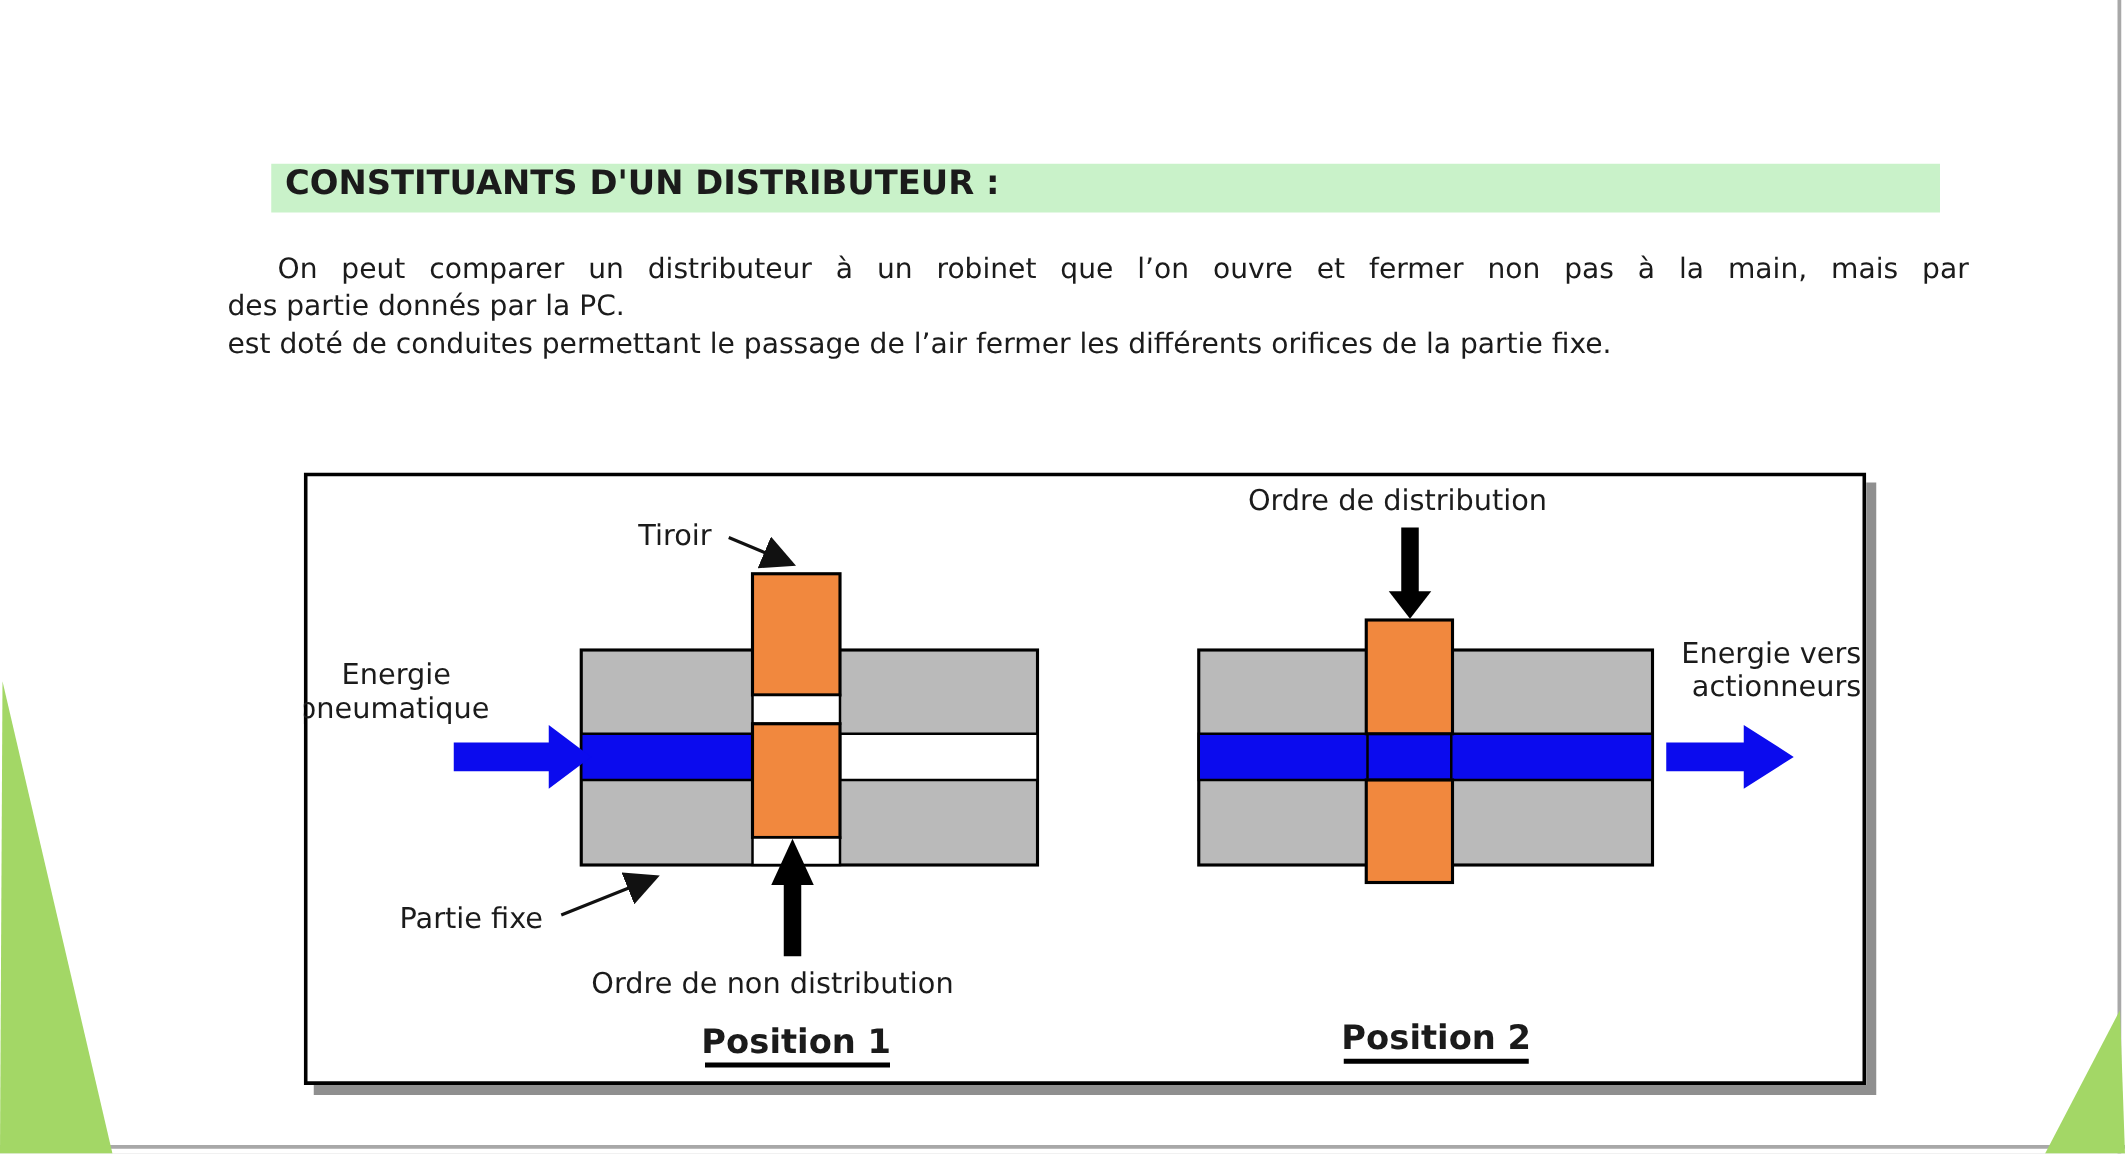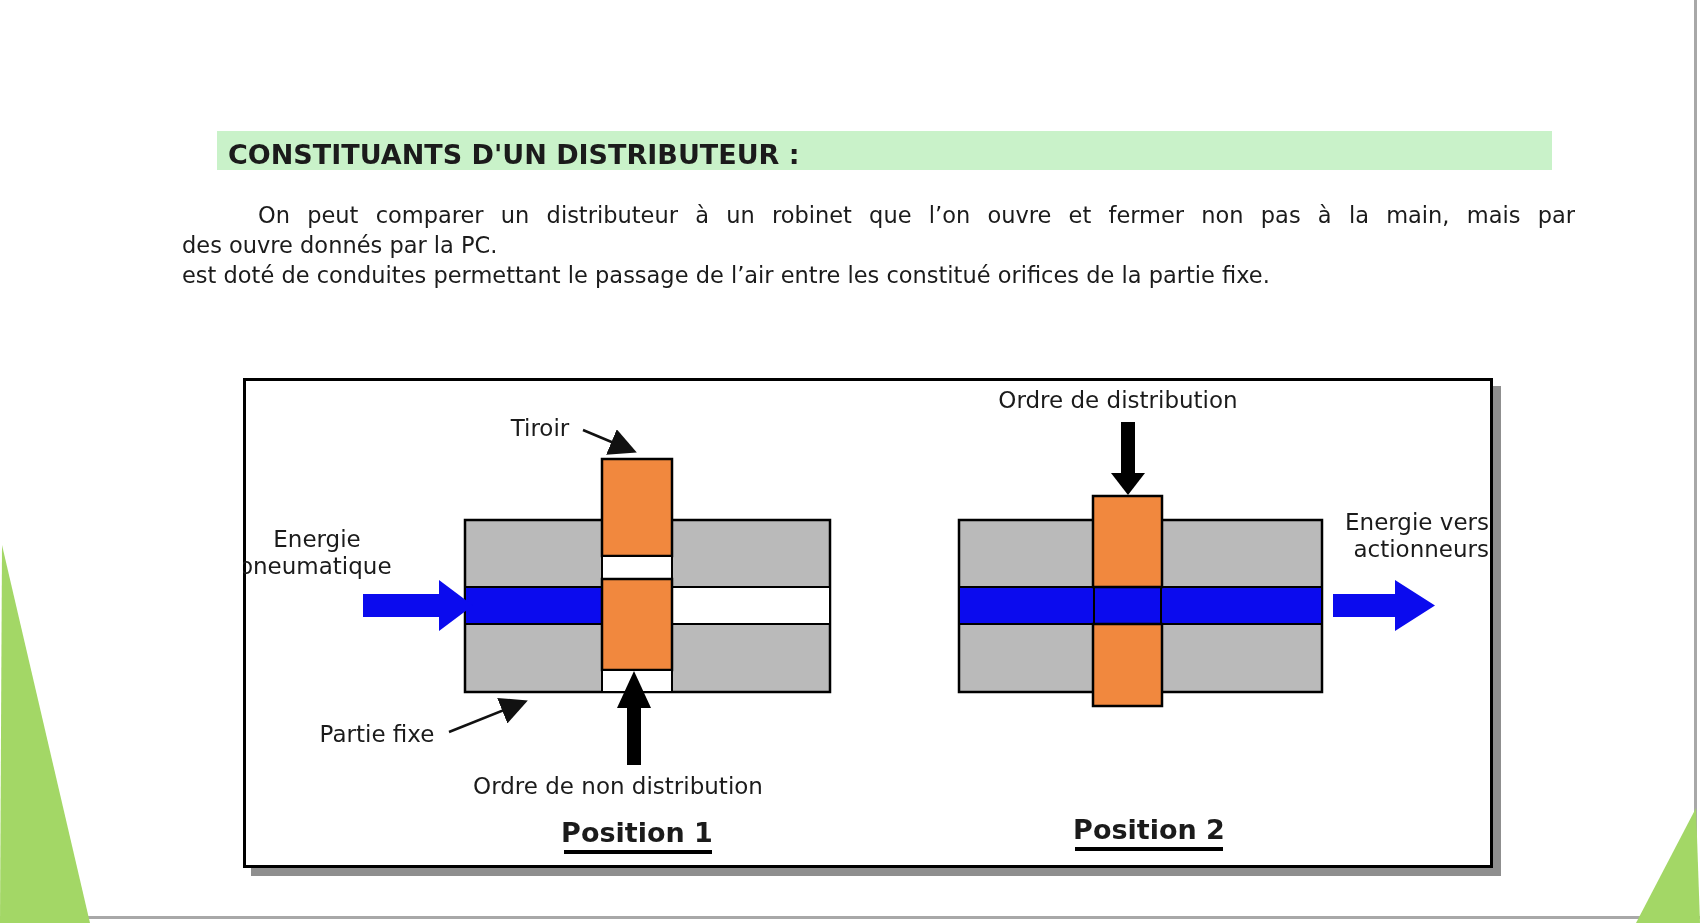--- a/index.html
+++ b/index.html
@@ -10,33 +10,33 @@
   html,body{margin:0;padding:0;background:#dddddd;}
   .slide{
     position:relative; width:1700px; height:923px; overflow:hidden;
     background:var(--c-page_bg);
     font-family:"DejaVu Sans","Liberation Sans",sans-serif;
     color:var(--c-text);
   }
   
   .title-bar{
     position:absolute; left:217px; top:131px; width:1335px; height:39px;
-    background:var(--c-title_bar); display:flex; align-items:flex-end;
+    background:var(--c-title_bar); display:flex; align-items:flex-start;
   }
   .title-bar .t{
     font-size:27px; font-weight:bold; padding-left:11px; letter-spacing:0px;
     white-space:nowrap;
   }
   
   .body-text{
     position:absolute; left:182px; top:200px; width:1393px;
     font-size:22.5px; line-height:30px;
   }
   .body-text .line{white-space:nowrap;}
-  .body-text .just{text-align:justify; text-align-last:justify; white-space:normal;margin-left:36px;}
+  .body-text .just{text-align:justify; text-align-last:justify; white-space:normal;}
   .body-text .ind{text-indent:40px;}
   
   .figure-box{
     position:absolute; left:243px; top:378px; width:1250px; height:490px;
     box-shadow:8px 8px 0 var(--c-shadow);
     background:var(--c-page_bg);
   }
   .figure-box svg{display:block;}
   svg text{font-family:"DejaVu Sans","Liberation Sans",sans-serif; fill:var(--c-text);}
   .lbl{font-size:23px;}
@@ -53,22 +53,22 @@
 <body>
 
 <div class="slide">
 
   <div class="title-bar">
     <span class="t">CONSTITUANTS D'UN DISTRIBUTEUR :</span>
   </div>
 
   <div class="body-text">
     <div class="line just ind">On peut comparer un distributeur à un robinet que l’on ouvre et fermer non pas à la main, mais par</div>
-    <div class="line">des ouvre donnés par la PC.</div>
-    <div class="line">est doté de conduites permettant le passage de l’air entre les constitué orifices de la partie fixe.</div>
+    <div class="line">des partie donnés par la PC.</div>
+    <div class="line">est doté de conduites permettant le passage de l’air fermer les différents orifices de la partie fixe.</div>
   </div>
 
   <div class="figure-box">
     <svg width="1250" height="490" viewBox="0 0 1250 490">
       <defs>
         <marker id="ah" viewBox="0 0 10 10" refX="8.5" refY="5" markerWidth="11" markerHeight="11" orient="auto-start-reverse">
           <path d="M0,0 L10,5 L0,10 z" fill="#111"></path>
         </marker>
       </defs>
 

